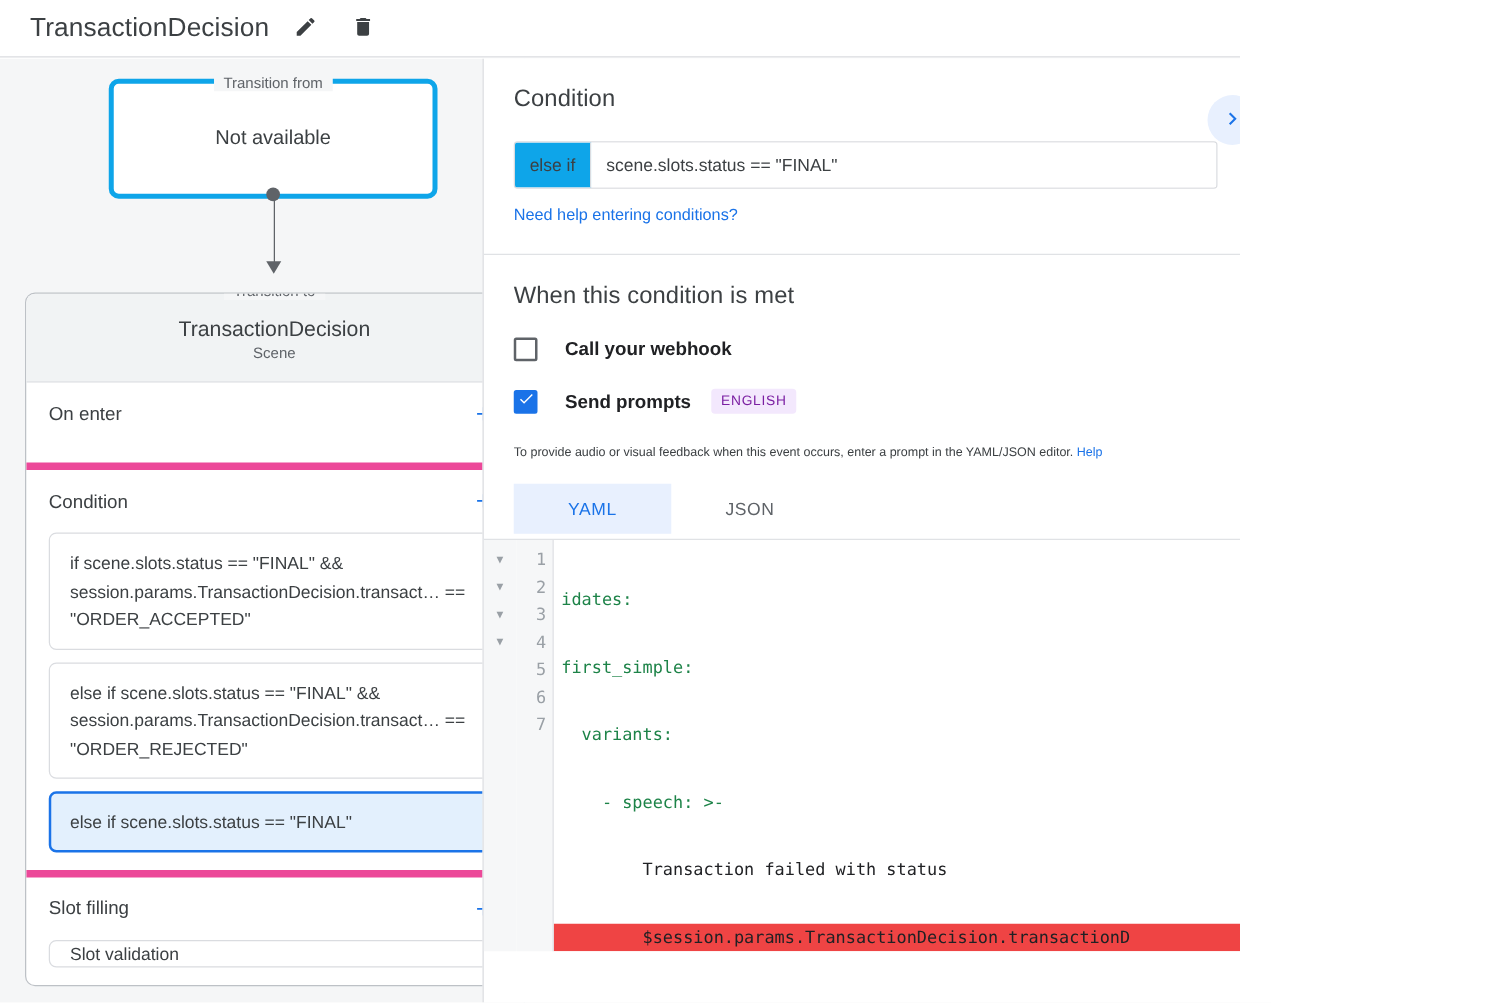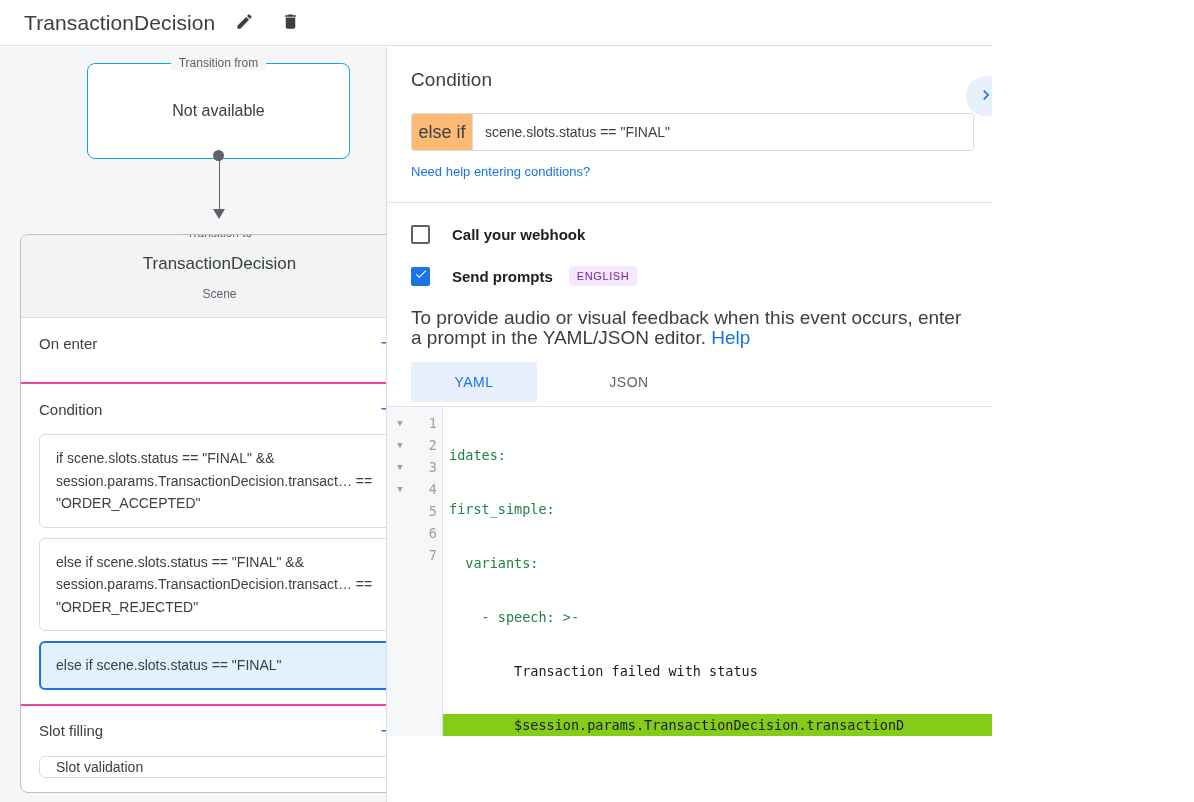--- a/index.html
+++ b/index.html
@@ -50,21 +50,21 @@
   .canvas {
     position: absolute; left: 0; top: 47px;
     width: 1194px; height: 755px;
     background: #f5f6f7;
     overflow: hidden;
   }
 
   
   .flow-box {
     position: absolute;
-    border: 1px solid #0ea5e9;
+    border: 4px solid #0ea5e9;
     border-radius: 8px;
     background: #ffffff;
   }
   .flow-legend {
     position: absolute; top: -8px; left: 50%;
     transform: translateX(-50%);
     background: #f5f6f7;
     padding: 0 8px;
     font-size: 12px; color: #5f6368; white-space: nowrap;
   }
@@ -104,23 +104,23 @@
     text-align: center;
     position: relative;
     border-bottom: 1px solid #e0e2e5;
   }
   .scene-header .legend {
     position: absolute; top: -9px; left: 50%; transform: translateX(-50%);
     background: #f5f6f7; padding: 0 8px;
     font-size: 12px; color: #5f6368;
   }
   .scene-name { font-size: 17px; color: #3c4043; line-height: 22px; }
-  .scene-sub { font-size: 12px; color: #5f6368; margin-top: 12px; }
-
-  .section { border-bottom: 2px solid #ec4899; padding: 0 18px 14px; }
+  .scene-sub { font-size: 12px; color: #5f6368; margin-top: 0; }
+
+  .section { border-bottom: 6px solid #ec4899; padding: 0 18px 14px; }
   .section:last-child { border-bottom: none; }
   .section-head {
     display: flex; align-items: center; justify-content: space-between;
     height: 50px;
   }
   .section-title { font-size: 15px; color: #3c4043; }
   .plus-btn {
     color: #1a73e8; font-size: 22px; line-height: 1;
     cursor: pointer; width: 26px; height: 26px;
     display: flex; align-items: center; justify-content: center;
@@ -182,23 +182,23 @@
     background: #e8f0fe; color: #1a73e8;
     display: flex; align-items: center; justify-content: center;
     cursor: pointer; border: none;
   }
   .cond-input-row {
     display: flex; align-items: stretch;
     border: 1px solid #dadce0; border-radius: 3px;
     height: 38px; width: 563px; overflow: hidden;
   }
   .cond-prefix {
-    background: #fdba74; border-right: 1px solid #dadce0;
-    display: flex; align-items: center; justify-content: center;
-    width: 61px; font-size: 18px; color: #3c4043; flex: none;
+    background: #0ea5e9; border-right: 1px solid #dadce0;
+    display: flex; align-items: center; justify-content: center;
+    width: 61px; font-size: 14px; color: #3c4043; flex: none;
   }
   .cond-value {
     flex: 1 1 auto; border: none; outline: none;
     padding: 0 12px; font-size: 14px; color: #3c4043;
     font-family: inherit; background: #ffffff;
   }
   .help-link {
     display: inline-block; margin-top: 13px;
     font-size: 13px; color: #1a73e8; text-decoration: none; cursor: pointer;
   }
@@ -219,26 +219,26 @@
   .check-label {
     font-size: 15px; color: #202124; font-weight: 700;
     margin-left: 22px; white-space: nowrap;
   }
   .badge {
     margin-left: 16px; background: #f3e8fd; color: #7b1fa2;
     font-size: 11px; letter-spacing: .6px;
     padding: 4px 8px; border-radius: 3px; white-space: nowrap;
   }
   .desc {
-    font-size: 19px; color: #3c4043; line-height: 20px;
+    font-size: 10px; color: #3c4043; line-height: 20px;
     max-width: 560px; margin-bottom: 14px;
   }
   .desc a { color: #1a73e8; text-decoration: none; }
 
-  .tabs { display: flex; margin-top: 4px; gap: 29px; }
+  .tabs { display: flex; margin-top: 4px; }
   .tab {
     min-width: 126px; text-align: center;
     padding: 12px 16px; font-size: 14px; letter-spacing: .5px;
     color: #5f6368; cursor: pointer; font-weight: 500;
   }
   .tab.active { color: #1a73e8; background: #e8f0fe; }
 
   .editor {
     margin-top: 4px;
     border-top: 1px solid #e0e2e5;
@@ -259,21 +259,21 @@
     width: 30px; background: #f6f7f8; color: #9aa0a6;
     text-align: right; padding: 5px 5px 0 0; flex: none;
     border-right: 1px solid #dfe1e5;
   }
   .gutter div { height: 22px; line-height: 22px; }
   .code {
     flex: 1 1 auto; padding-top: 5px; position: relative;
     overflow: hidden; white-space: pre;
   }
   .code-line { height: 22px; line-height: 22px; padding-left: 6px; }
-  .code-line.hl { background: #84cc16; }
+  .code-line.hl { background: #ef4444; }
   .tok-key { color: #1d8348; }
   .tok-txt { color: #202124; }
 </style>
 </head>
 <body>
 
 <div id="app">
 
   <div class="header">
     <div class="header-title">TransactionDecision</div>
@@ -376,20 +376,21 @@
         <div class="cond-prefix">else if</div>
         <input class="cond-value" type="text" value="scene.slots.status == &quot;FINAL&quot;" style="">
       </div>
 
       <a class="help-link">Need help entering conditions?</a>
     </div>
 
     <div class="panel-divider"></div>
 
     <div class="panel-sec">
+      <h2 class="panel-h2">When this condition is met</h2>
 
       <div class="check-row">
         <span class="checkbox"></span>
         <span class="check-label">Call your webhook</span>
       </div>
 
       <div class="check-row">
         <span class="checkbox checked">
           <span>
             <svg width="14" height="14" viewBox="0 0 24 24">

